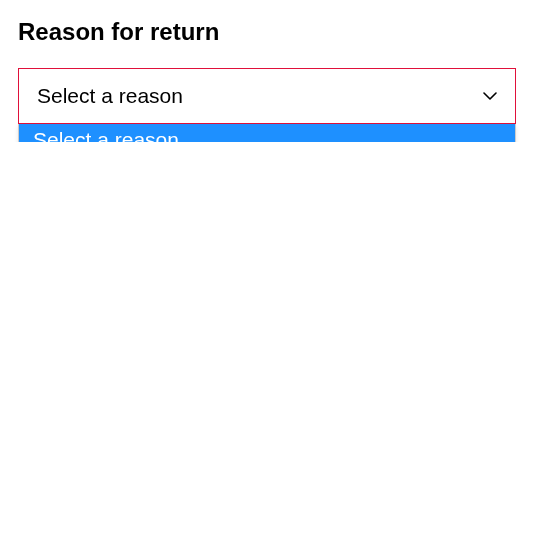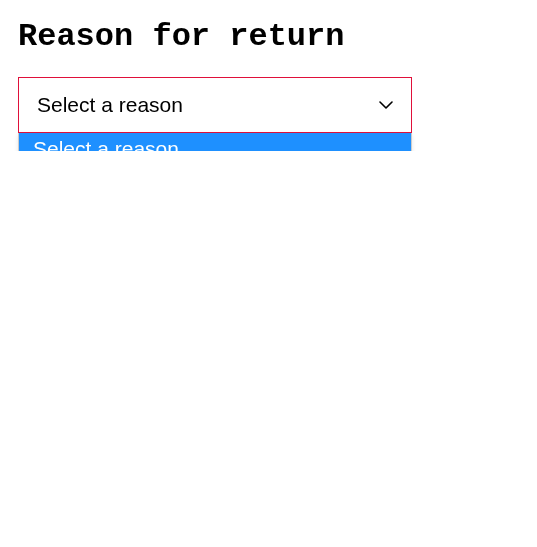--- a/index.html
+++ b/index.html
@@ -6,29 +6,28 @@
       margin: 0;
       padding: 0;
       box-sizing: border-box;
     }
     body {
       font-family: Arial, Helvetica, sans-serif;
       background: #ffffff;
       padding: 18px;
     }
     .heading {
-      font-size: 32px;
+      font-size: 24px;
       font-weight: bold;
       color: #000000;
       margin-bottom: 22px;
-      font-family: Liberation Mono, monospace;
     }
     .select-wrapper {
       position: relative;
-      width: 394px;
+      width: 498px;
       border-radius: 11px;
     }
     .select-box {
       width: 100%;
       height: 56px;
       border: 1px solid #e0103a;
       background: #ffffff;
       display: flex;
       align-items: center;
       justify-content: space-between;

